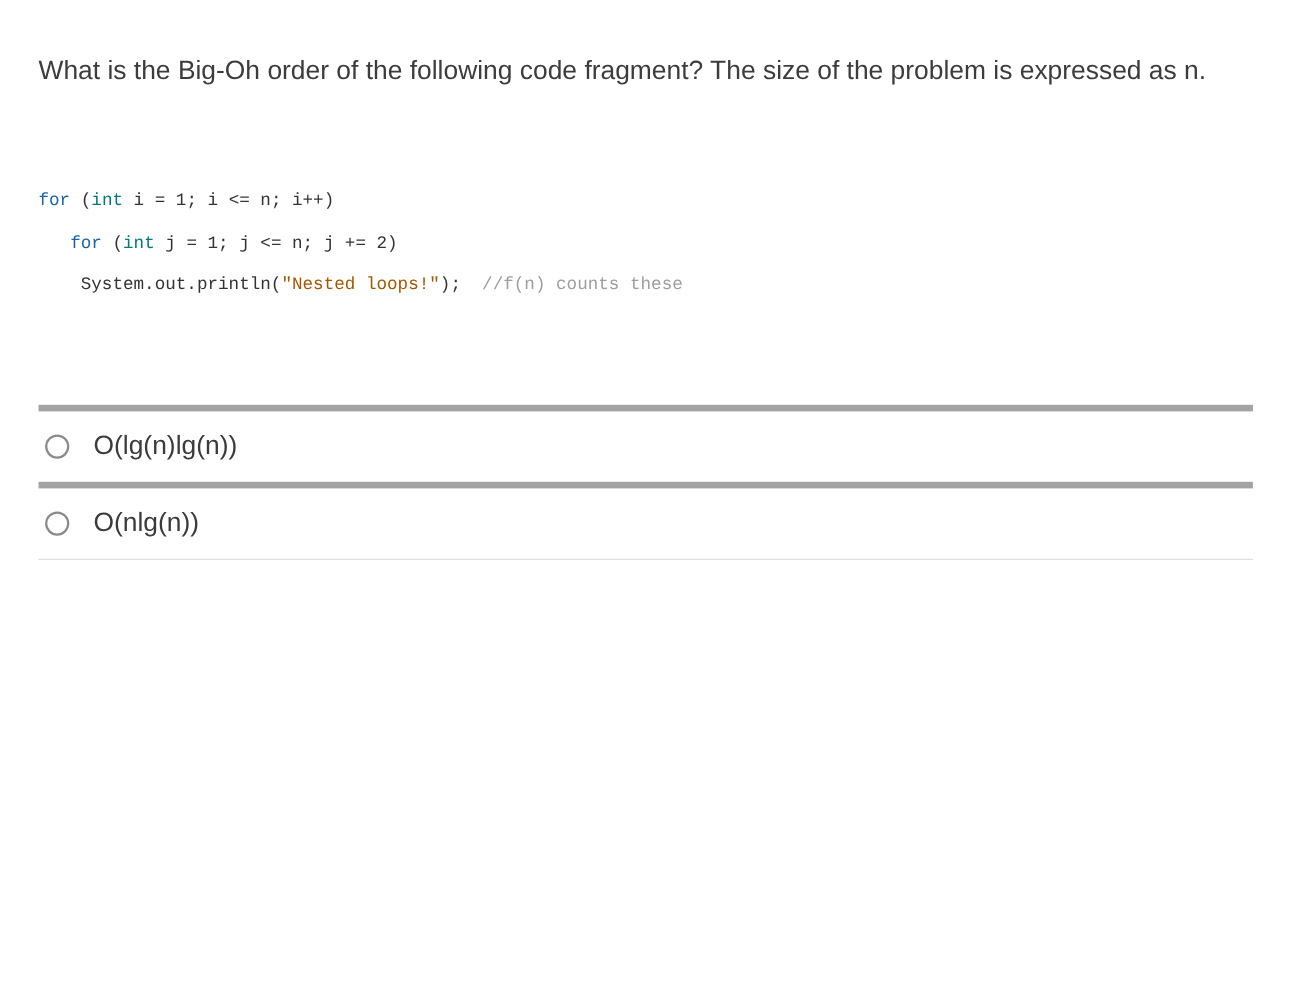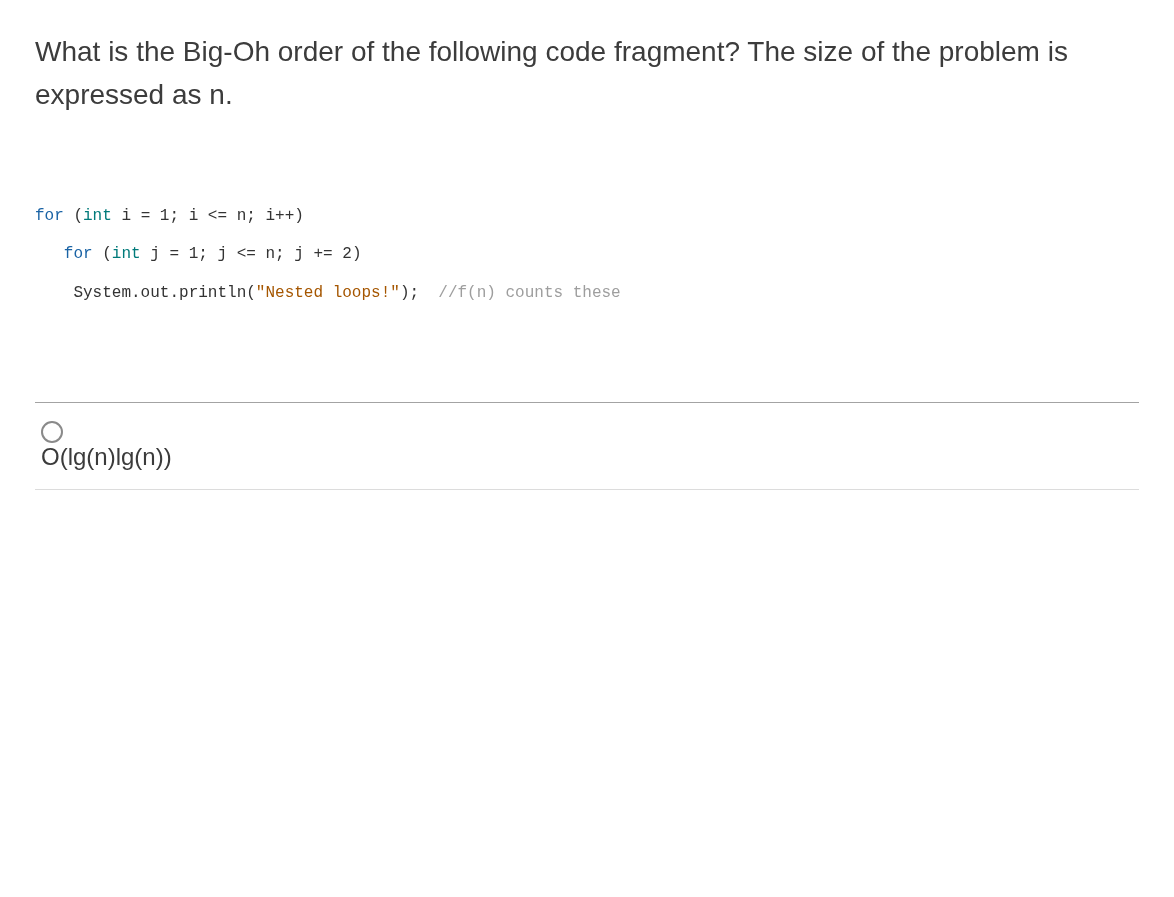--- a/index.html
+++ b/index.html
@@ -5,47 +5,47 @@
   body {
     margin: 0;
     padding: 30px 35px;
     font-family: Arial, Helvetica, sans-serif;
     color: #3c3c3c;
     background: #ffffff;
     width: 1174px;
     box-sizing: border-box;
   }
   .question-text {
-    font-size: 28px;
+    font-size: 24px;
     line-height: 1.55;
     color: #3c3c3c;
     margin-bottom: 80px;
+    margin-top: 16px;
   }
   .code-block {
     font-family: "Courier New", Courier, monospace;
     font-size: 16px;
     line-height: 2.4;
     white-space: pre;
     margin-bottom: 90px;
   }
   .kw { color: #1a63a5; }
   .typ { color: #007a7a; }
   .pln { color: #333333; }
   .str { color: #a55600; }
   .cmt { color: #9e9e9e; }
 
   .options {
     width: 100%;
   }
   .option-row {
     display: flex;
-    align-items: flex-start;
-    border-top: 1px solid #a3a3a3;
+    align-items: center;
+    border-top: 6px solid #a3a3a3;
     padding: 18px 6px;
-    flex-direction: column;
   }
   .option-row:last-child {
     border-bottom: 1px solid #dcdcdc;
   }
   .radio {
     width: 22px;
     height: 22px;
     border: 2.5px solid #8a8a8a;
     border-radius: 50%;
     flex: 0 0 auto;
@@ -65,13 +65,17 @@
 
 <div class="code-block"><span><span class="kw">for</span><span class="pln"> (</span><span class="typ">int</span><span class="pln"> i = 1; i &lt;= n; i++)</span></span>
 <span><span class="pln">   </span><span class="kw">for</span><span class="pln"> (</span><span class="typ">int</span><span class="pln"> j = 1; j &lt;= n; j += 2)</span></span>
 <span><span class="pln">    </span><span class="pln">System.out.println(</span><span class="str">"Nested loops!"</span><span class="pln">);  </span><span class="cmt">//f(n) counts these</span></span></div>
 
 <div class="options">
   <div class="option-row">
     <span class="radio"></span>
     <span class="option-label">O(lg(n)lg(n))</span>
   </div>
+  <div class="option-row">
+    <span class="radio"></span>
+    <span class="option-label">O(nlg(n))</span>
+  </div>
 </div>
 
 </body></html>

